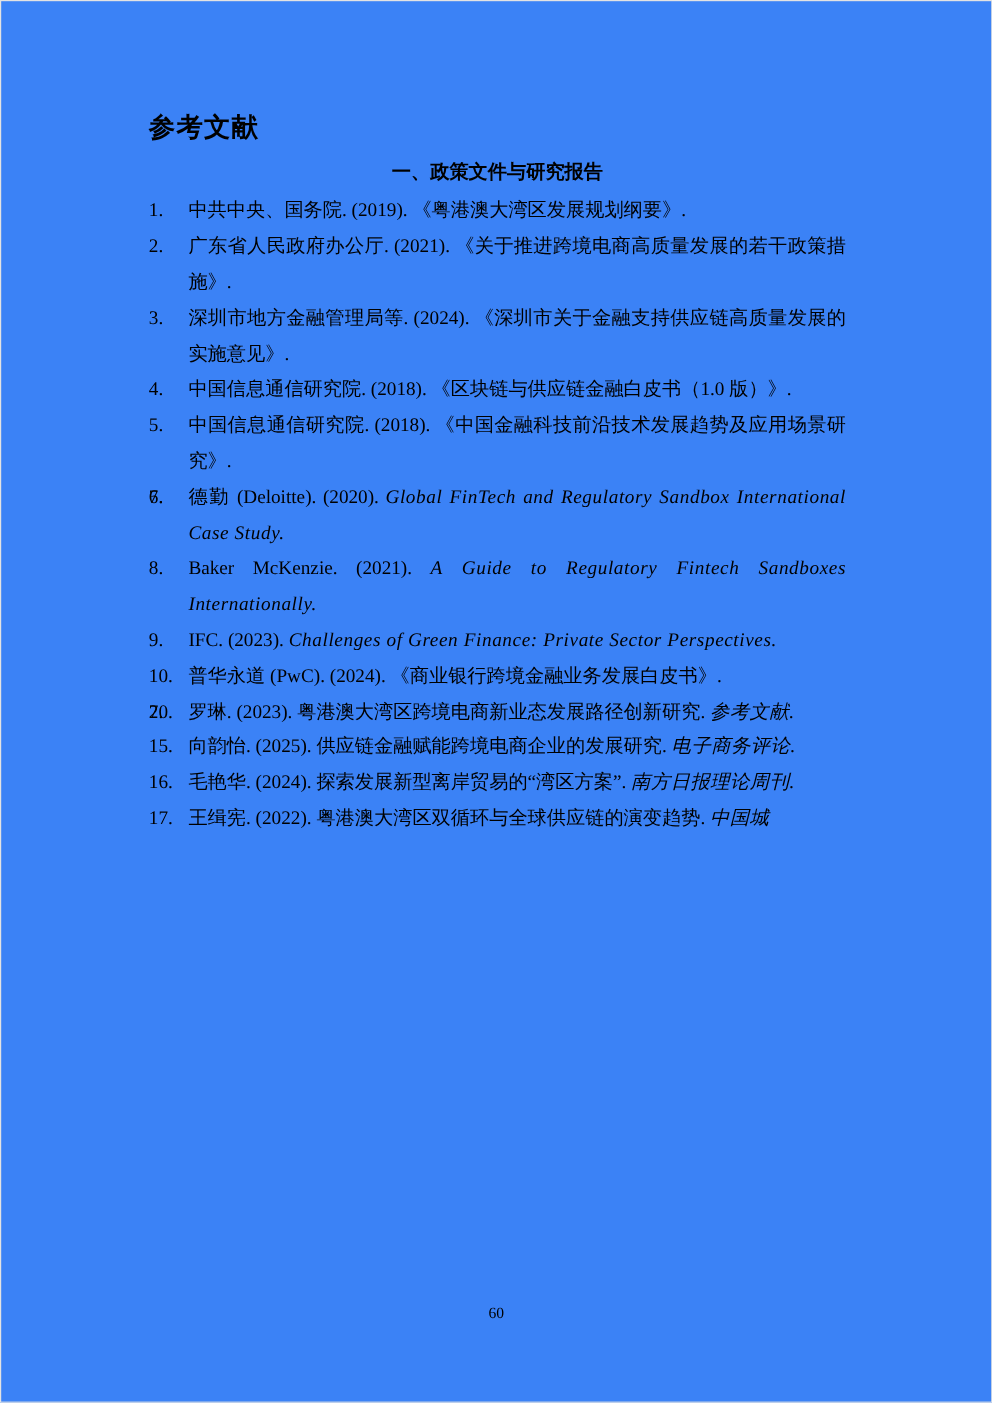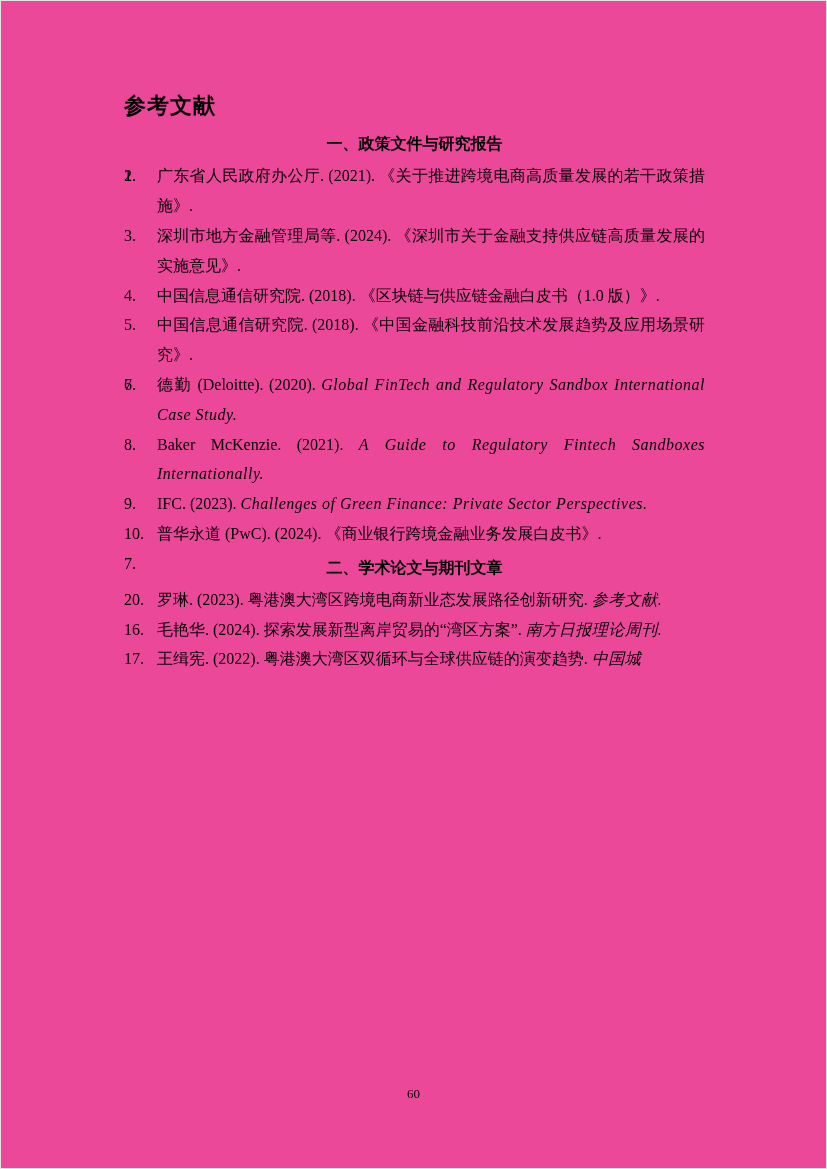--- a/index.html
+++ b/index.html
@@ -5,21 +5,21 @@
   html, body {
     margin: 0;
     padding: 0;
     background: #ffffff;
   }
   .page {
     position: relative;
     width: 827px;
     height: 1169px;
     margin: 0 auto;
-    background: #ec4899;
+    background: #3b82f6;
     border: 1px solid #e3e3e3;
     box-sizing: border-box;
     padding: 92px 121px 0 123px;
     overflow: hidden;
     color: #000;
     font-family: "Liberation Serif", "DejaVu Serif", serif;
   }
   .doc-title {
     font-family: "Liberation Sans", "DejaVu Sans", sans-serif;
     font-size: 22px;
@@ -65,30 +65,30 @@
     font-family: "Liberation Serif", "DejaVu Serif", serif;
   }
 </style>
 </head>
 <body>
 
 <div class="page">
   <h1 class="doc-title">参考文献</h1>
   <div id="refs">
       <h2 class="sec-heading">一、政策文件与研究报告</h2>
-      <p class="ref-item"><span class="ref-num">1.</span></p>
+      <p class="ref-item"><span class="ref-num">1.</span><span class="ref-seg">中共中央、国务院. (2019). 《粤港澳大湾区发展规划纲要》.</span></p>
       <p class="ref-item"><span class="ref-num">2.</span><span class="ref-seg">广东省人民政府办公厅. (2021). 《关于推进跨境电商高质量发展的若干政策措施》.</span></p>
       <p class="ref-item"><span class="ref-num">3.</span><span class="ref-seg">深圳市地方金融管理局等. (2024). 《深圳市关于金融支持供应链高质量发展的实施意见》.</span></p>
       <p class="ref-item"><span class="ref-num">4.</span><span class="ref-seg">中国信息通信研究院. (2018). 《区块链与供应链金融白皮书（1.0 版）》.</span></p>
       <p class="ref-item"><span class="ref-num">5.</span><span class="ref-seg">中国信息通信研究院. (2018). 《中国金融科技前沿技术发展趋势及应用场景研究》.</span></p>
       <p class="ref-item"><span class="ref-num">6.</span></p>
       <p class="ref-item"><span class="ref-num">7.</span><span class="ref-seg">德勤 (Deloitte). (2020). </span><span class="ref-seg italic">Global FinTech and Regulatory Sandbox International Case Study.</span></p>
       <p class="ref-item"><span class="ref-num">8.</span><span class="ref-seg">Baker McKenzie. (2021). </span><span class="ref-seg italic">A Guide to Regulatory Fintech Sandboxes Internationally.</span></p>
       <p class="ref-item"><span class="ref-num">9.</span><span class="ref-seg">IFC. (2023). </span><span class="ref-seg italic">Challenges of Green Finance: Private Sector Perspectives.</span></p>
       <p class="ref-item"><span class="ref-num">10.</span><span class="ref-seg">普华永道 (PwC). (2024). 《商业银行跨境金融业务发展白皮书》.</span></p>
       <p class="ref-item"><span class="ref-num">7.</span></p>
-      <h2 class="sec-heading">二、学术论文与期刊文章</h2>
       <p class="ref-item"><span class="ref-num">20.</span><span class="ref-seg">罗琳. (2023). 粤港澳大湾区跨境电商新业态发展路径创新研究. </span><span class="ref-seg italic">参考文献.</span></p>
+      <p class="ref-item"><span class="ref-num">15.</span><span class="ref-seg">向韵怡. (2025). 供应链金融赋能跨境电商企业的发展研究. </span><span class="ref-seg italic">电子商务评论.</span></p>
       <p class="ref-item"><span class="ref-num">16.</span><span class="ref-seg">毛艳华. (2024). 探索发展新型离岸贸易的“湾区方案”. </span><span class="ref-seg italic">南方日报理论周刊.</span></p>
       <p class="ref-item"><span class="ref-num">17.</span><span class="ref-seg">王缉宪. (2022). 粤港澳大湾区双循环与全球供应链的演变趋势. </span><span class="ref-seg italic">中国城</span></p>
     </div>
   <div class="page-number">60</div>
 </div>
 
 </body></html>

